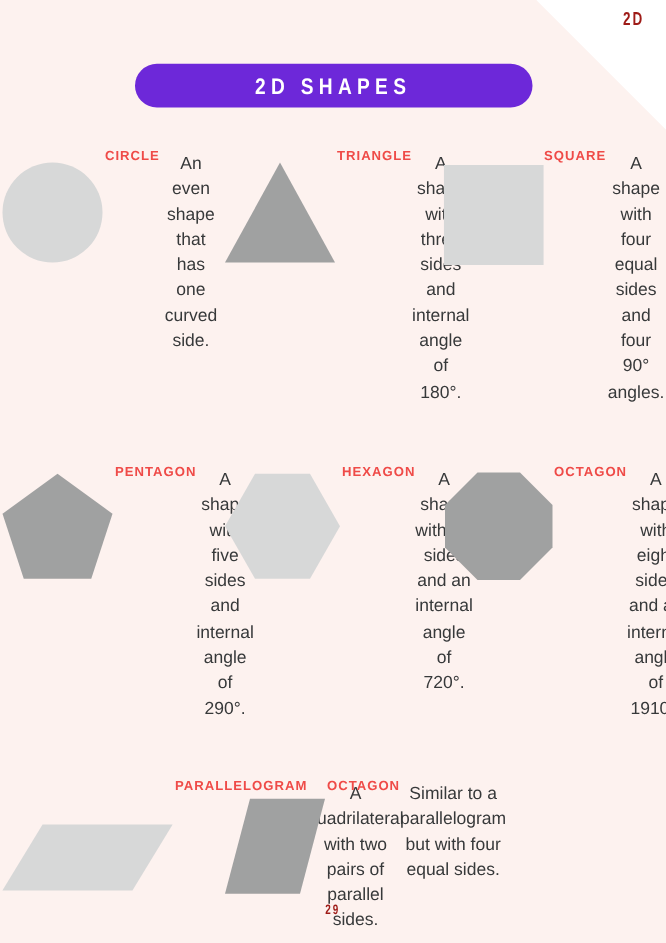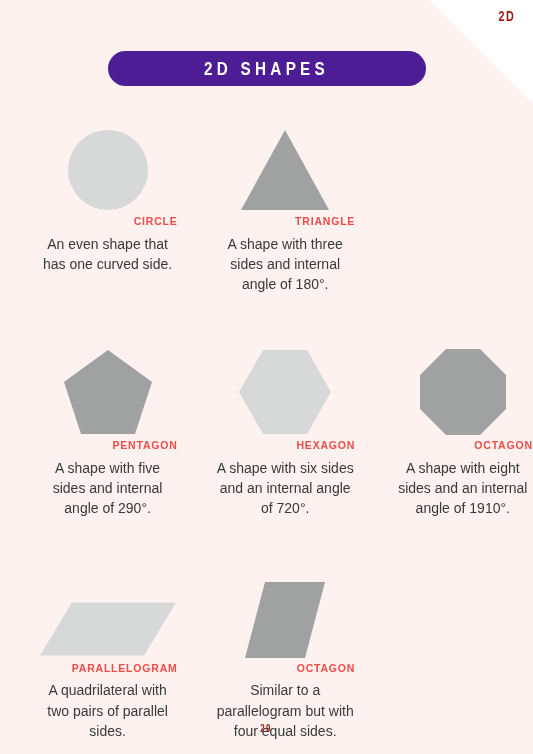--- a/index.html
+++ b/index.html
@@ -51,21 +51,21 @@
     line-height: 1;
   }
 
   
   #title-pill {
     position: absolute;
     left: 108px;
     top: 51px;
     width: 318px;
     height: 35px;
-    background: #4c1d95;
+    background: #6d28d9;
     border-radius: 18px;
     z-index: 2;
     display: flex;
     align-items: center;
     justify-content: center;
   }
   #title-text {
     color: #ffffff;
     font-family: "Liberation Sans Narrow", "Liberation Sans", sans-serif;
     font-weight: bold;
@@ -84,22 +84,22 @@
     top: 120px;
     z-index: 2;
   }
   .row {
     display: flex;
     width: 533px;
   }
   .cell {
     width: 177.6px;
     display: flex;
-    flex-direction: column;
-    align-items: flex-end;
+    flex-direction: row;
+    align-items: flex-start;
   }
   .shape-box {
     height: 92px;
     width: 140px;
     display: flex;
     align-items: flex-end;
     justify-content: center;
     margin-bottom: 4px;
   }
   .shape-box.row3 {
@@ -171,20 +171,29 @@
       <div class="cell">
         <div class="shape-box">
           <svg class="sh" width="92" height="84" viewBox="0 0 92 84">
             <polygon points="46,2 90,82 2,82" fill="#a0a1a1"></polygon>
           </svg>
         </div>
         <div class="shape-name">TRIANGLE</div>
         <div class="shape-desc">A shape with three sides and internal angle of 180°.</div>
       </div>
 
+      <div class="cell">
+        <div class="shape-box">
+          <svg class="sh" width="80" height="80" viewBox="0 0 80 80">
+            <rect x="0" y="0" width="80" height="80" fill="#d7d8d8"></rect>
+          </svg>
+        </div>
+        <div class="shape-name">SQUARE</div>
+        <div class="shape-desc">A shape with four equal sides and four 90° angles.</div>
+      </div>
 
     </div>
 
     <div class="row" style="margin-top:50px;">
 
       <div class="cell">
         <div class="shape-box">
           <svg class="sh" width="92" height="88" viewBox="0 0 92 88">
             <polygon points="46,2 90,34 73,86 19,86 2,34" fill="#a0a1a1"></polygon>
           </svg>

